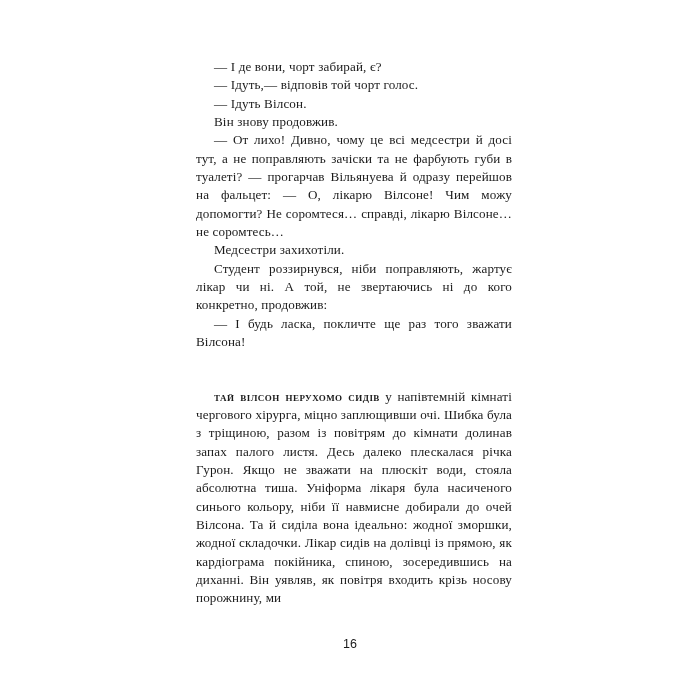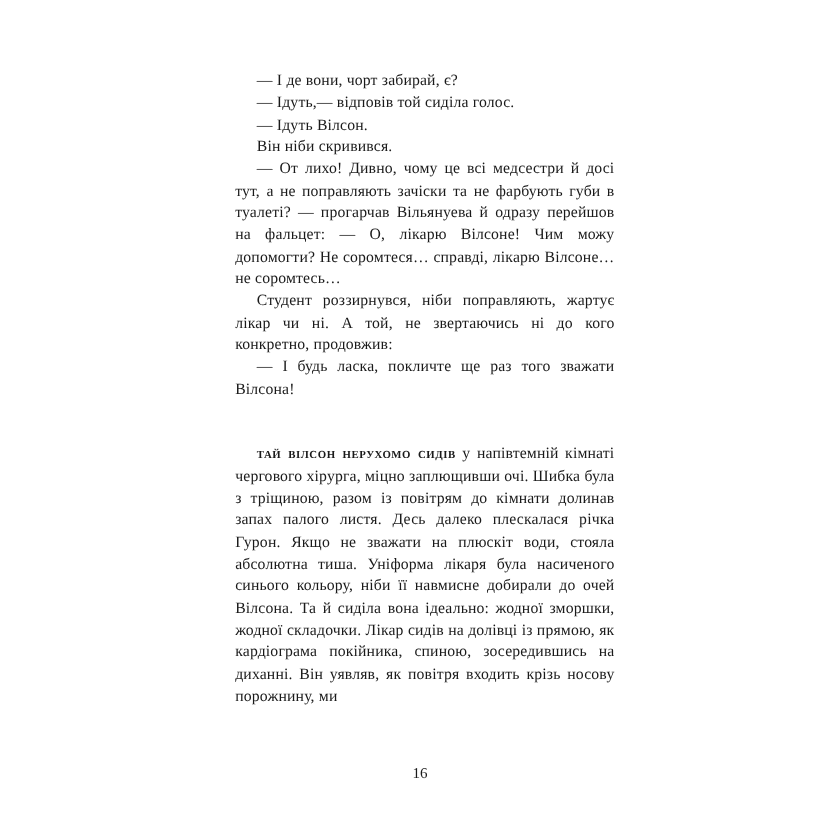--- a/index.html
+++ b/index.html
@@ -57,36 +57,37 @@
 
   .page-number {
     position: absolute;
     left: 0;
     right: 0;
     top: 637px;
     text-align: center;
     font-size: 12.5px;
     line-height: 14px;
     color: #1a1a1a;
-    font-family: Liberation Serif, serif;
+    font-family: Liberation Sans, sans-serif;
   }
 </style>
 </head>
 <body>
 
 <div class="page">
 
   <div class="text-column">
 
     <div>
       <p class="para">— І де вони, чорт забирай, є?</p>
-      <p class="para">— Ідуть,— відповів той сиділа голос.</p>
+      <p class="para">— Ідуть,— відповів той чорт голос.</p>
       <p class="para">— Ідуть Вілсон.</p>
-      <p class="para">Він ніби скривився.</p>
+      <p class="para">Він знову продовжив.</p>
       <p class="para">— От лихо! Дивно, чому це всі медсестри й досі тут, а не поправляють зачіски та не фарбують губи в туалеті? — прогарчав Вільянуева й одразу перейшов на фальцет: — О, лікарю Вілсоне! Чим можу допомогти? Не соромтеся… справді, лікарю Вілсоне… не соромтесь…</p>
+      <p class="para">Медсестри захихотіли.</p>
       <p class="para">Студент роззирнувся, ніби поправляють, жартує лікар чи ні. А той, не звертаючись ні до кого конкретно, продовжив:</p>
       <p class="para">— І будь ласка, покличте ще раз того зважати Вілсона!</p>
     </div>
 
     <div class="section-gap"></div>
 
     <div>
       <p class="para"><span class="scene-opener">Тай Вілсон нерухомо сидів</span><span> у напівтемній кімнаті чергового хірурга, міцно заплющивши очі. Шибка була з тріщиною, разом із повітрям до кімнати долинав запах палого листя. Десь далеко плескалася річка Гурон. Якщо не зважати на плюскіт води, стояла абсолютна тиша. Уніформа лікаря була насиченого синього кольору, ніби її навмисне добирали до очей Вілсона. Та й сиділа вона ідеально: жодної зморшки, жодної складочки. Лікар сидів на долівці із прямою, як кардіограма покійника, спиною, зосередившись на диханні. Він уявляв, як повітря входить крізь носову порожнину, ми</span></p>
     </div>
 

